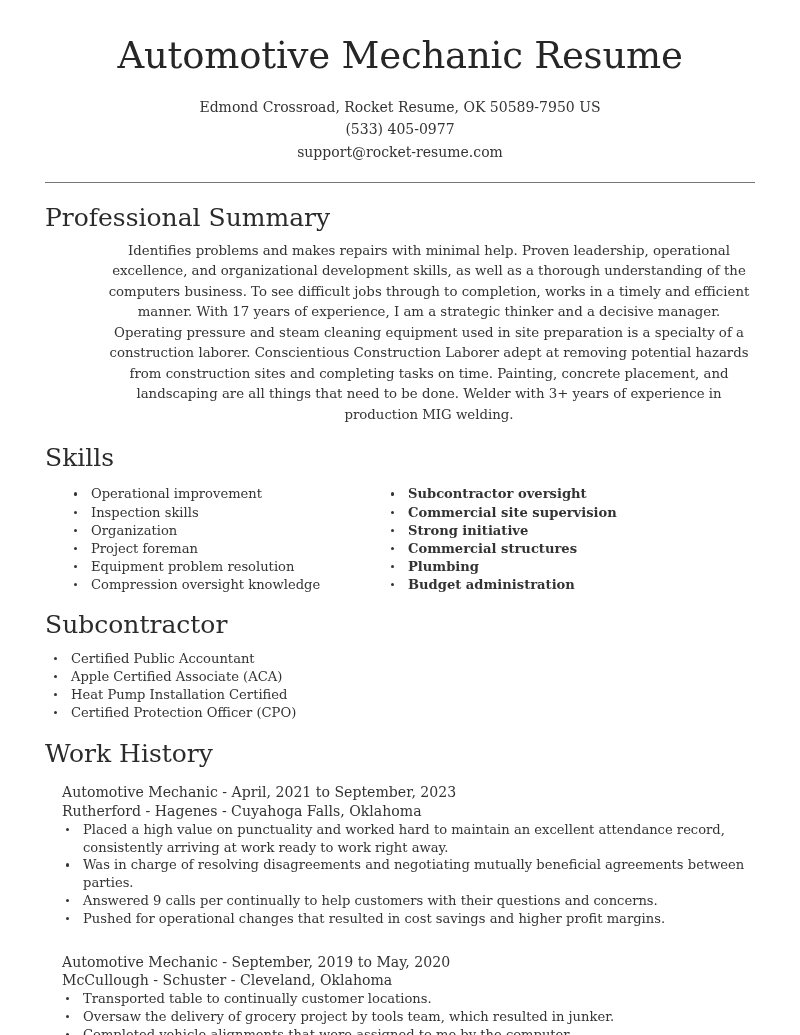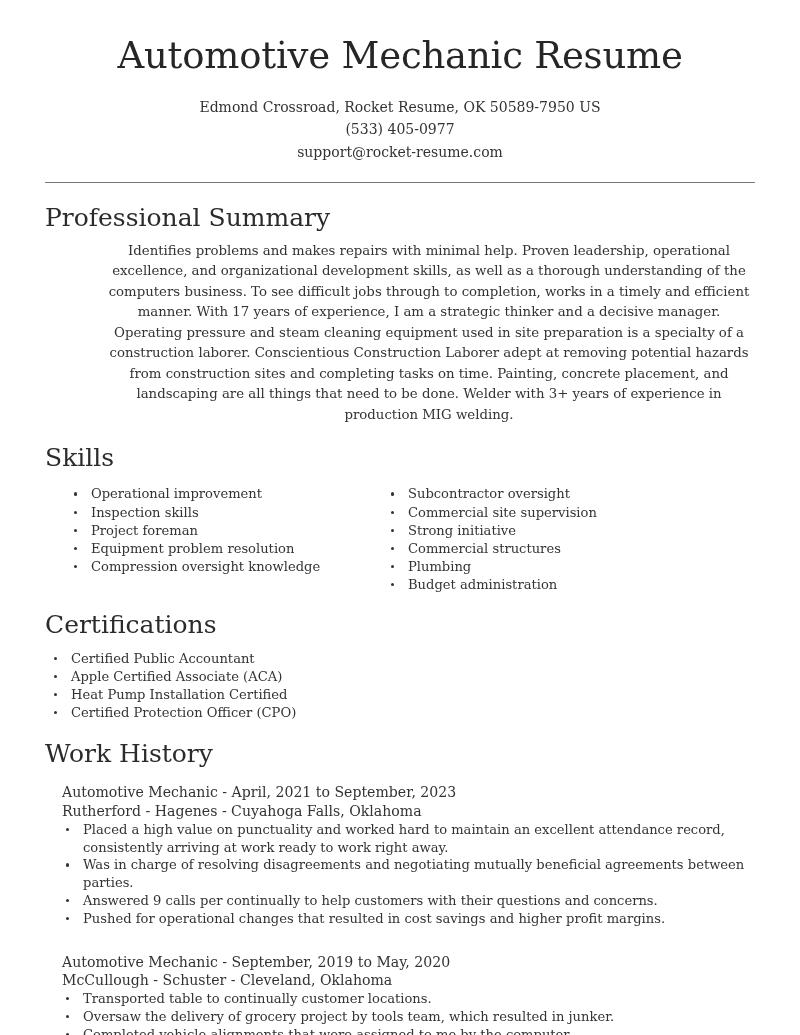--- a/index.html
+++ b/index.html
@@ -106,21 +106,21 @@
   
   .skills-wrap {
     display: flex;
     padding-left: 70px;
     padding-right: 5px;
   }
   .skills-col {
     flex: 0 0 auto;
   }
   .skills-col.col-left { width: 317px; }
-  .skills-col.col-right { width: 330px; }
+  .skills-col.col-right { width: 330px; font-weight: bold; }
   .skills-wrap ul.bullets > li {
     line-height: 1.385;
   }
 
   .certs-wrap {
     padding-left: 50px;
   }
   .certs-wrap ul.bullets > li {
     line-height: 1.36;
   }
@@ -187,41 +187,42 @@
 
   <div class="section">
     <h2 class="section-heading">Skills</h2>
   </div>
   <div class="sp-12"></div>
   <div class="skills-wrap">
     <div class="skills-col col-left">
       <ul class="bullets">
         <li><span>Operational improvement</span></li>
         <li><span>Inspection skills</span></li>
+        <li><span>Organization</span></li>
         <li><span>Project foreman</span></li>
         <li><span>Equipment problem resolution</span></li>
         <li><span>Compression oversight knowledge</span></li>
       </ul>
     </div>
     <div class="skills-col col-right">
       <ul class="bullets">
         <li><span>Subcontractor oversight</span></li>
         <li><span>Commercial site supervision</span></li>
         <li><span>Strong initiative</span></li>
         <li><span>Commercial structures</span></li>
         <li><span>Plumbing</span></li>
         <li><span>Budget administration</span></li>
       </ul>
     </div>
   </div>
 
   <div class="sp-16"></div>
 
   <div class="section">
-    <h2 class="section-heading">Certifications</h2>
+    <h2 class="section-heading">Subcontractor</h2>
   </div>
   <div class="sp-10"></div>
   <div class="certs-wrap">
     <ul class="bullets">
       <li><span>Certified Public Accountant</span></li>
       <li><span>Apple Certified Associate (ACA)</span></li>
       <li><span>Heat Pump Installation Certified</span></li>
       <li><span>Certified Protection Officer (CPO)</span></li>
     </ul>
   </div>

